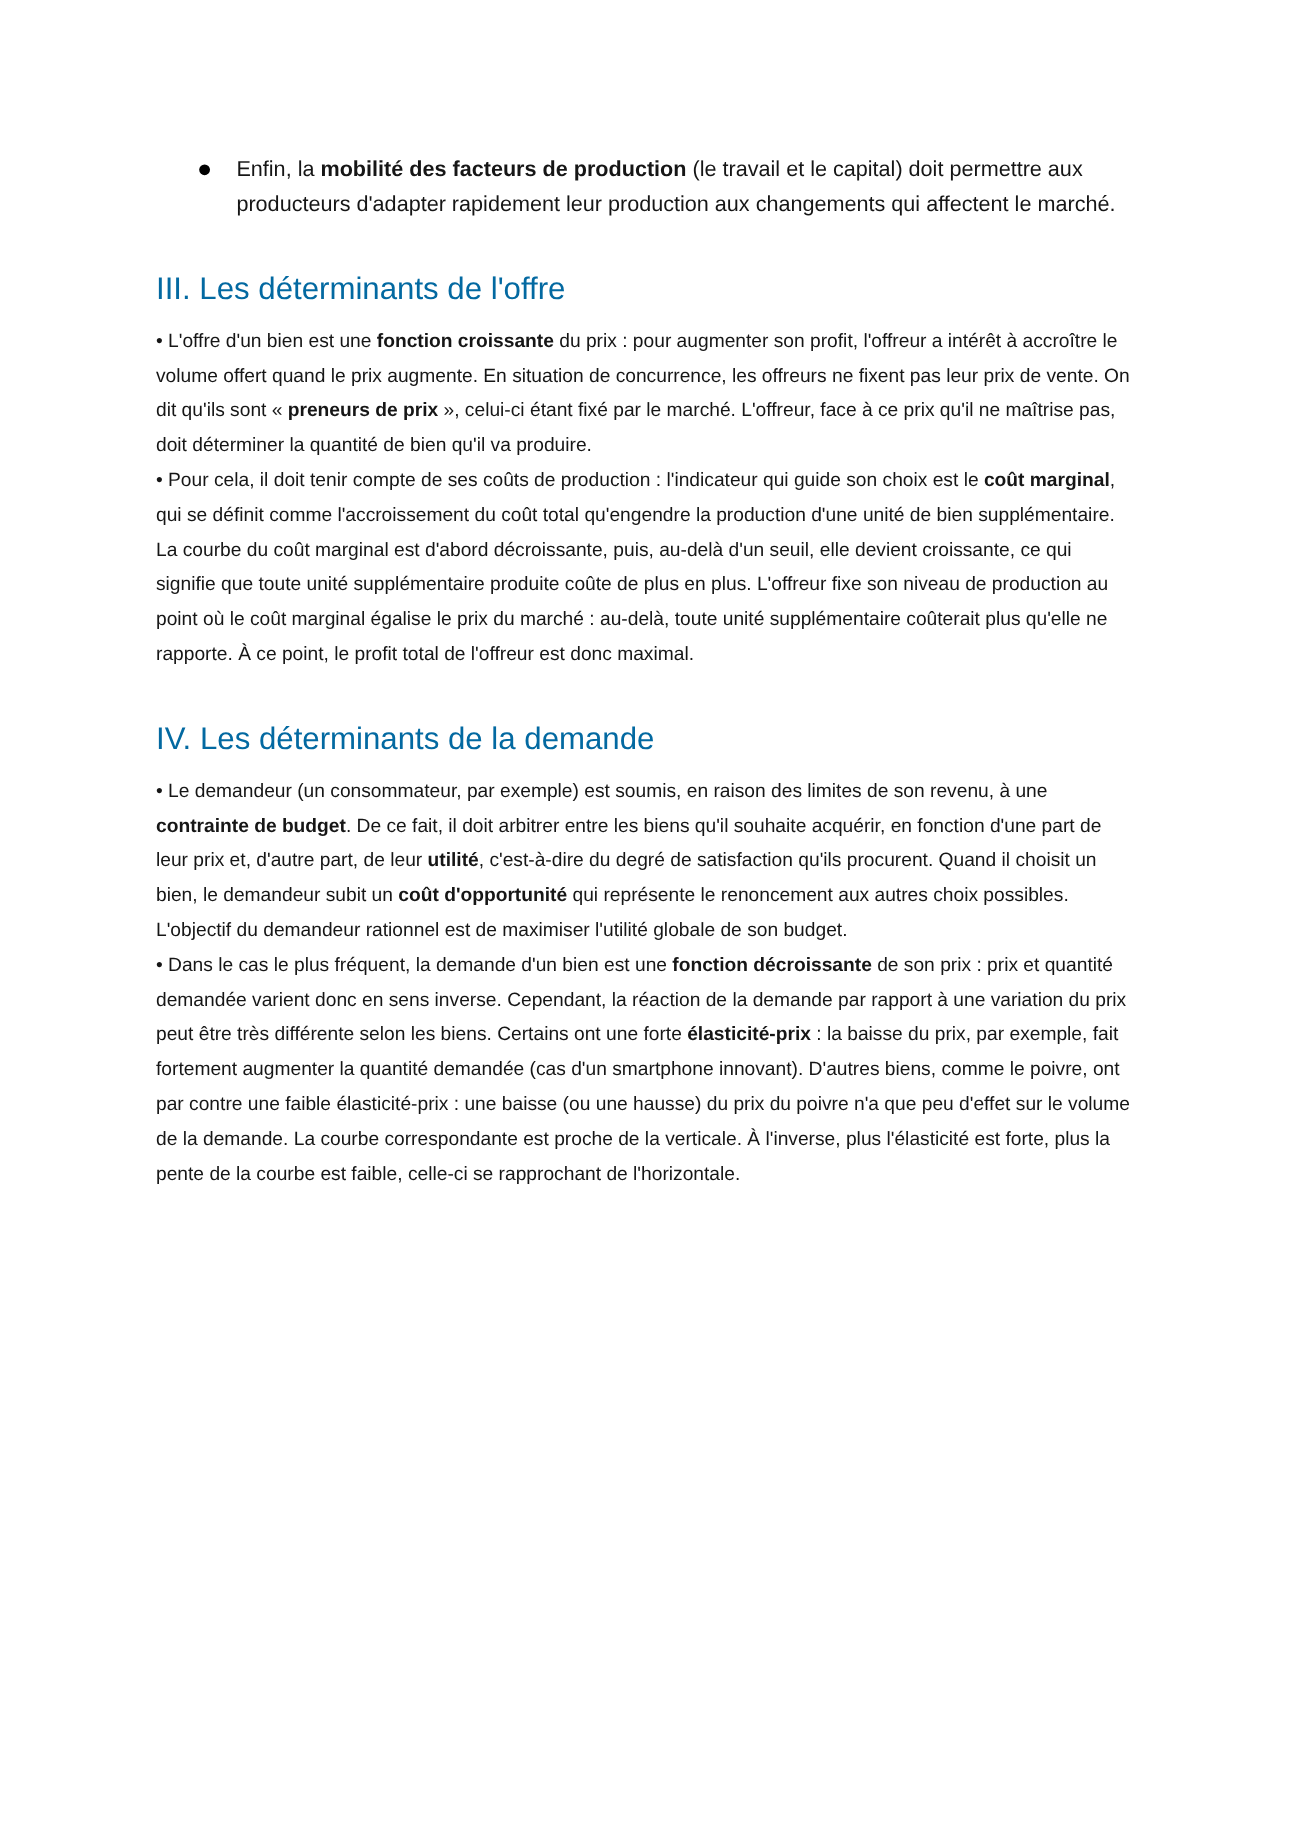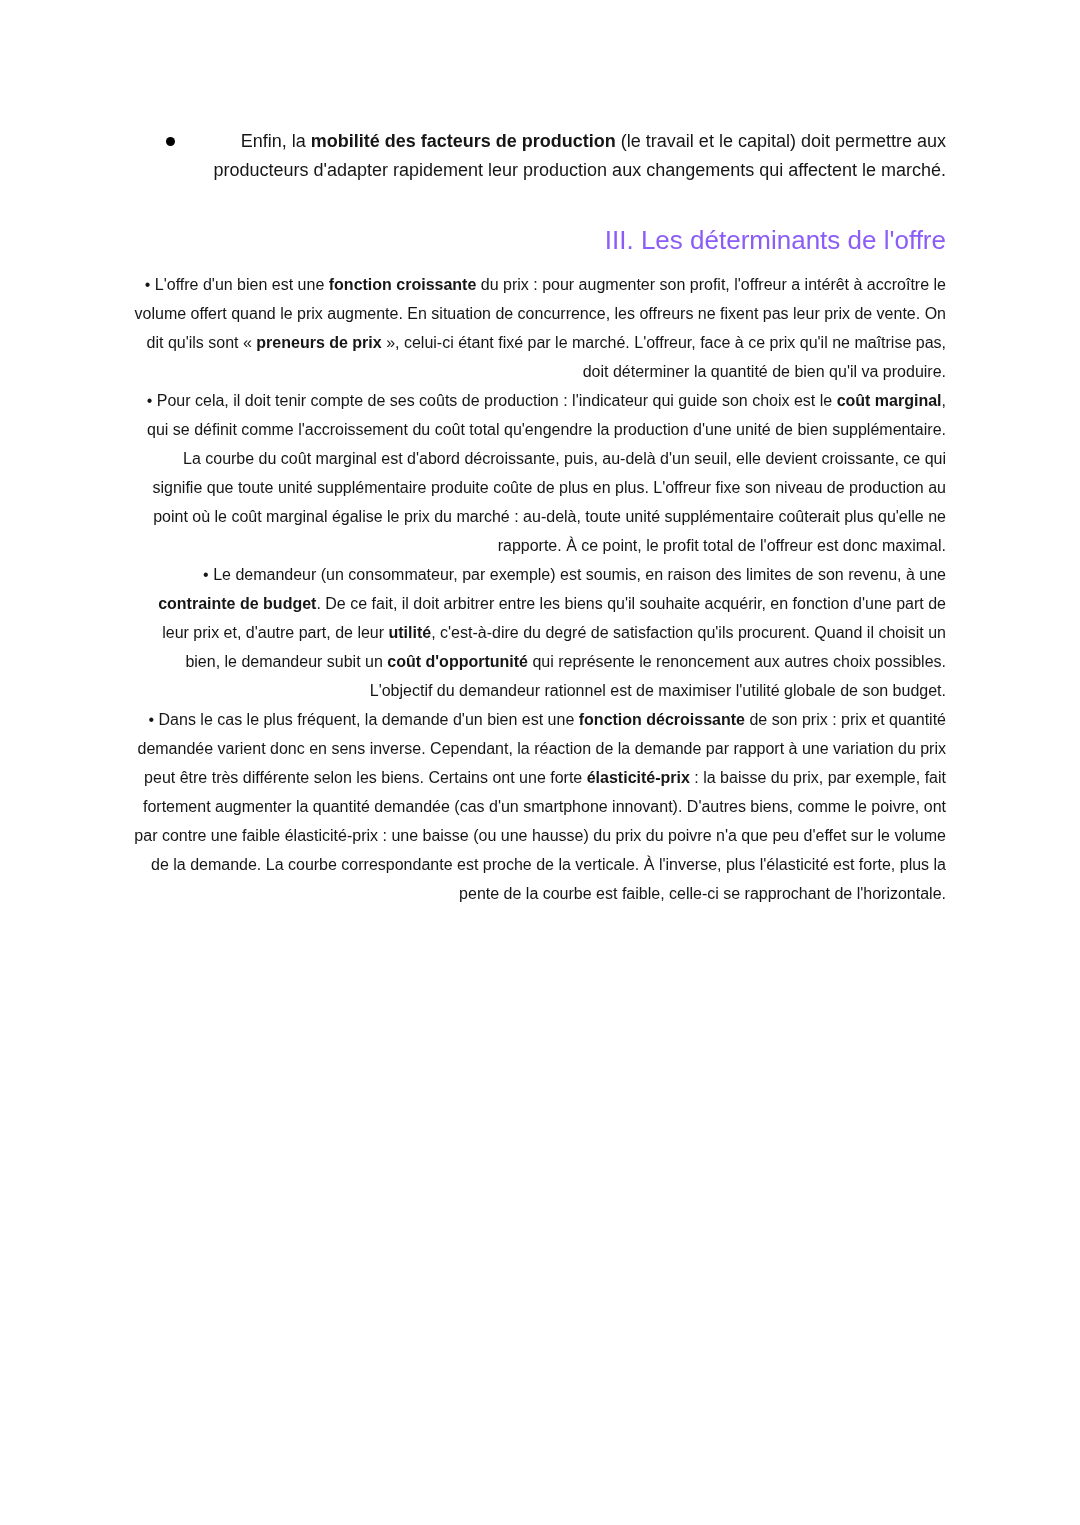--- a/index.html
+++ b/index.html
@@ -15,21 +15,20 @@
     color: #161616;
   }
   .page {
     width: 1080px;
     min-height: 1525px;
     background: #ffffff;
     position: relative;
   }
   .content {
     padding: 127px 134px 60px 130px;
-    text-align: right;
   }
   .intro-list {
     margin: 0;
     padding: 0;
     list-style: none;
   }
   .intro-item {
     position: relative;
     padding-left: 67px;
     font-size: 18px;
@@ -40,21 +39,21 @@
     left: 36px;
     top: 10px;
     width: 9px;
     height: 9px;
     border-radius: 50%;
     background: #000000;
   }
   .heading {
     font-size: 26px;
     font-weight: 400;
-    color: #8b5cf6;
+    color: #0369a1;
     line-height: 34px;
     margin: 38px 0 13px 0;
   }
   .para {
     font-size: 16px;
     line-height: 29px;
     margin: 0;
   }
   .para strong, .intro-item strong {
     font-weight: 700;
@@ -73,18 +72,19 @@
       </li>
     </ul>
 
     <section>
       <h2 class="heading">III. Les déterminants de l'offre</h2>
       <p class="para"><span>• L'offre d'un bien est une </span><strong>fonction croissante</strong><span> du prix : pour augmenter son profit, l'offreur a intérêt à accroître le volume offert quand le prix augmente. En situation de concurrence, les offreurs ne fixent pas leur prix de vente. On dit qu'ils sont « </span><strong>preneurs de prix</strong><span> », celui-ci étant fixé par le marché. L'offreur, face à ce prix qu'il ne maîtrise pas, doit déterminer la quantité de bien qu'il va produire.</span></p>
       <p class="para"><span>• Pour cela, il doit tenir compte de ses coûts de production : l'indicateur qui guide son choix est le </span><strong>coût marginal</strong><span>, qui se définit comme l'accroissement du coût total qu'engendre la production d'une unité de bien supplémentaire. La courbe du coût marginal est d'abord décroissante, puis, au-delà d'un seuil, elle devient croissante, ce qui signifie que toute unité supplémentaire produite coûte de plus en plus. L'offreur fixe son niveau de production au point où le coût marginal égalise le prix du marché : au-delà, toute unité supplémentaire coûterait plus qu'elle ne rapporte. À ce point, le profit total de l'offreur est donc maximal.</span></p>
     </section>
 
     <section>
+      <h2 class="heading">IV. Les déterminants de la demande</h2>
       <p class="para"><span>• Le demandeur (un consommateur, par exemple) est soumis, en raison des limites de son revenu, à une </span><strong>contrainte de budget</strong><span>. De ce fait, il doit arbitrer entre les biens qu'il souhaite acquérir, en fonction d'une part de leur prix et, d'autre part, de leur </span><strong>utilité</strong><span>, c'est-à-dire du degré de satisfaction qu'ils procurent. Quand il choisit un bien, le demandeur subit un </span><strong>coût d'opportunité</strong><span> qui représente le renoncement aux autres choix possibles. L'objectif du demandeur rationnel est de maximiser l'utilité globale de son budget.</span></p>
       <p class="para"><span>• Dans le cas le plus fréquent, la demande d'un bien est une </span><strong>fonction décroissante</strong><span> de son prix : prix et quantité demandée varient donc en sens inverse. Cependant, la réaction de la demande par rapport à une variation du prix peut être très différente selon les biens. Certains ont une forte </span><strong>élasticité-prix</strong><span> : la baisse du prix, par exemple, fait fortement augmenter la quantité demandée (cas d'un smartphone innovant). D'autres biens, comme le poivre, ont par contre une faible élasticité-prix : une baisse (ou une hausse) du prix du poivre n'a que peu d'effet sur le volume de la demande. La courbe correspondante est proche de la verticale. À l'inverse, plus l'élasticité est forte, plus la pente de la courbe est faible, celle-ci se rapprochant de l'horizontale.</span></p>
     </section>
 
   </div>
 </div>
 
 </body></html>

